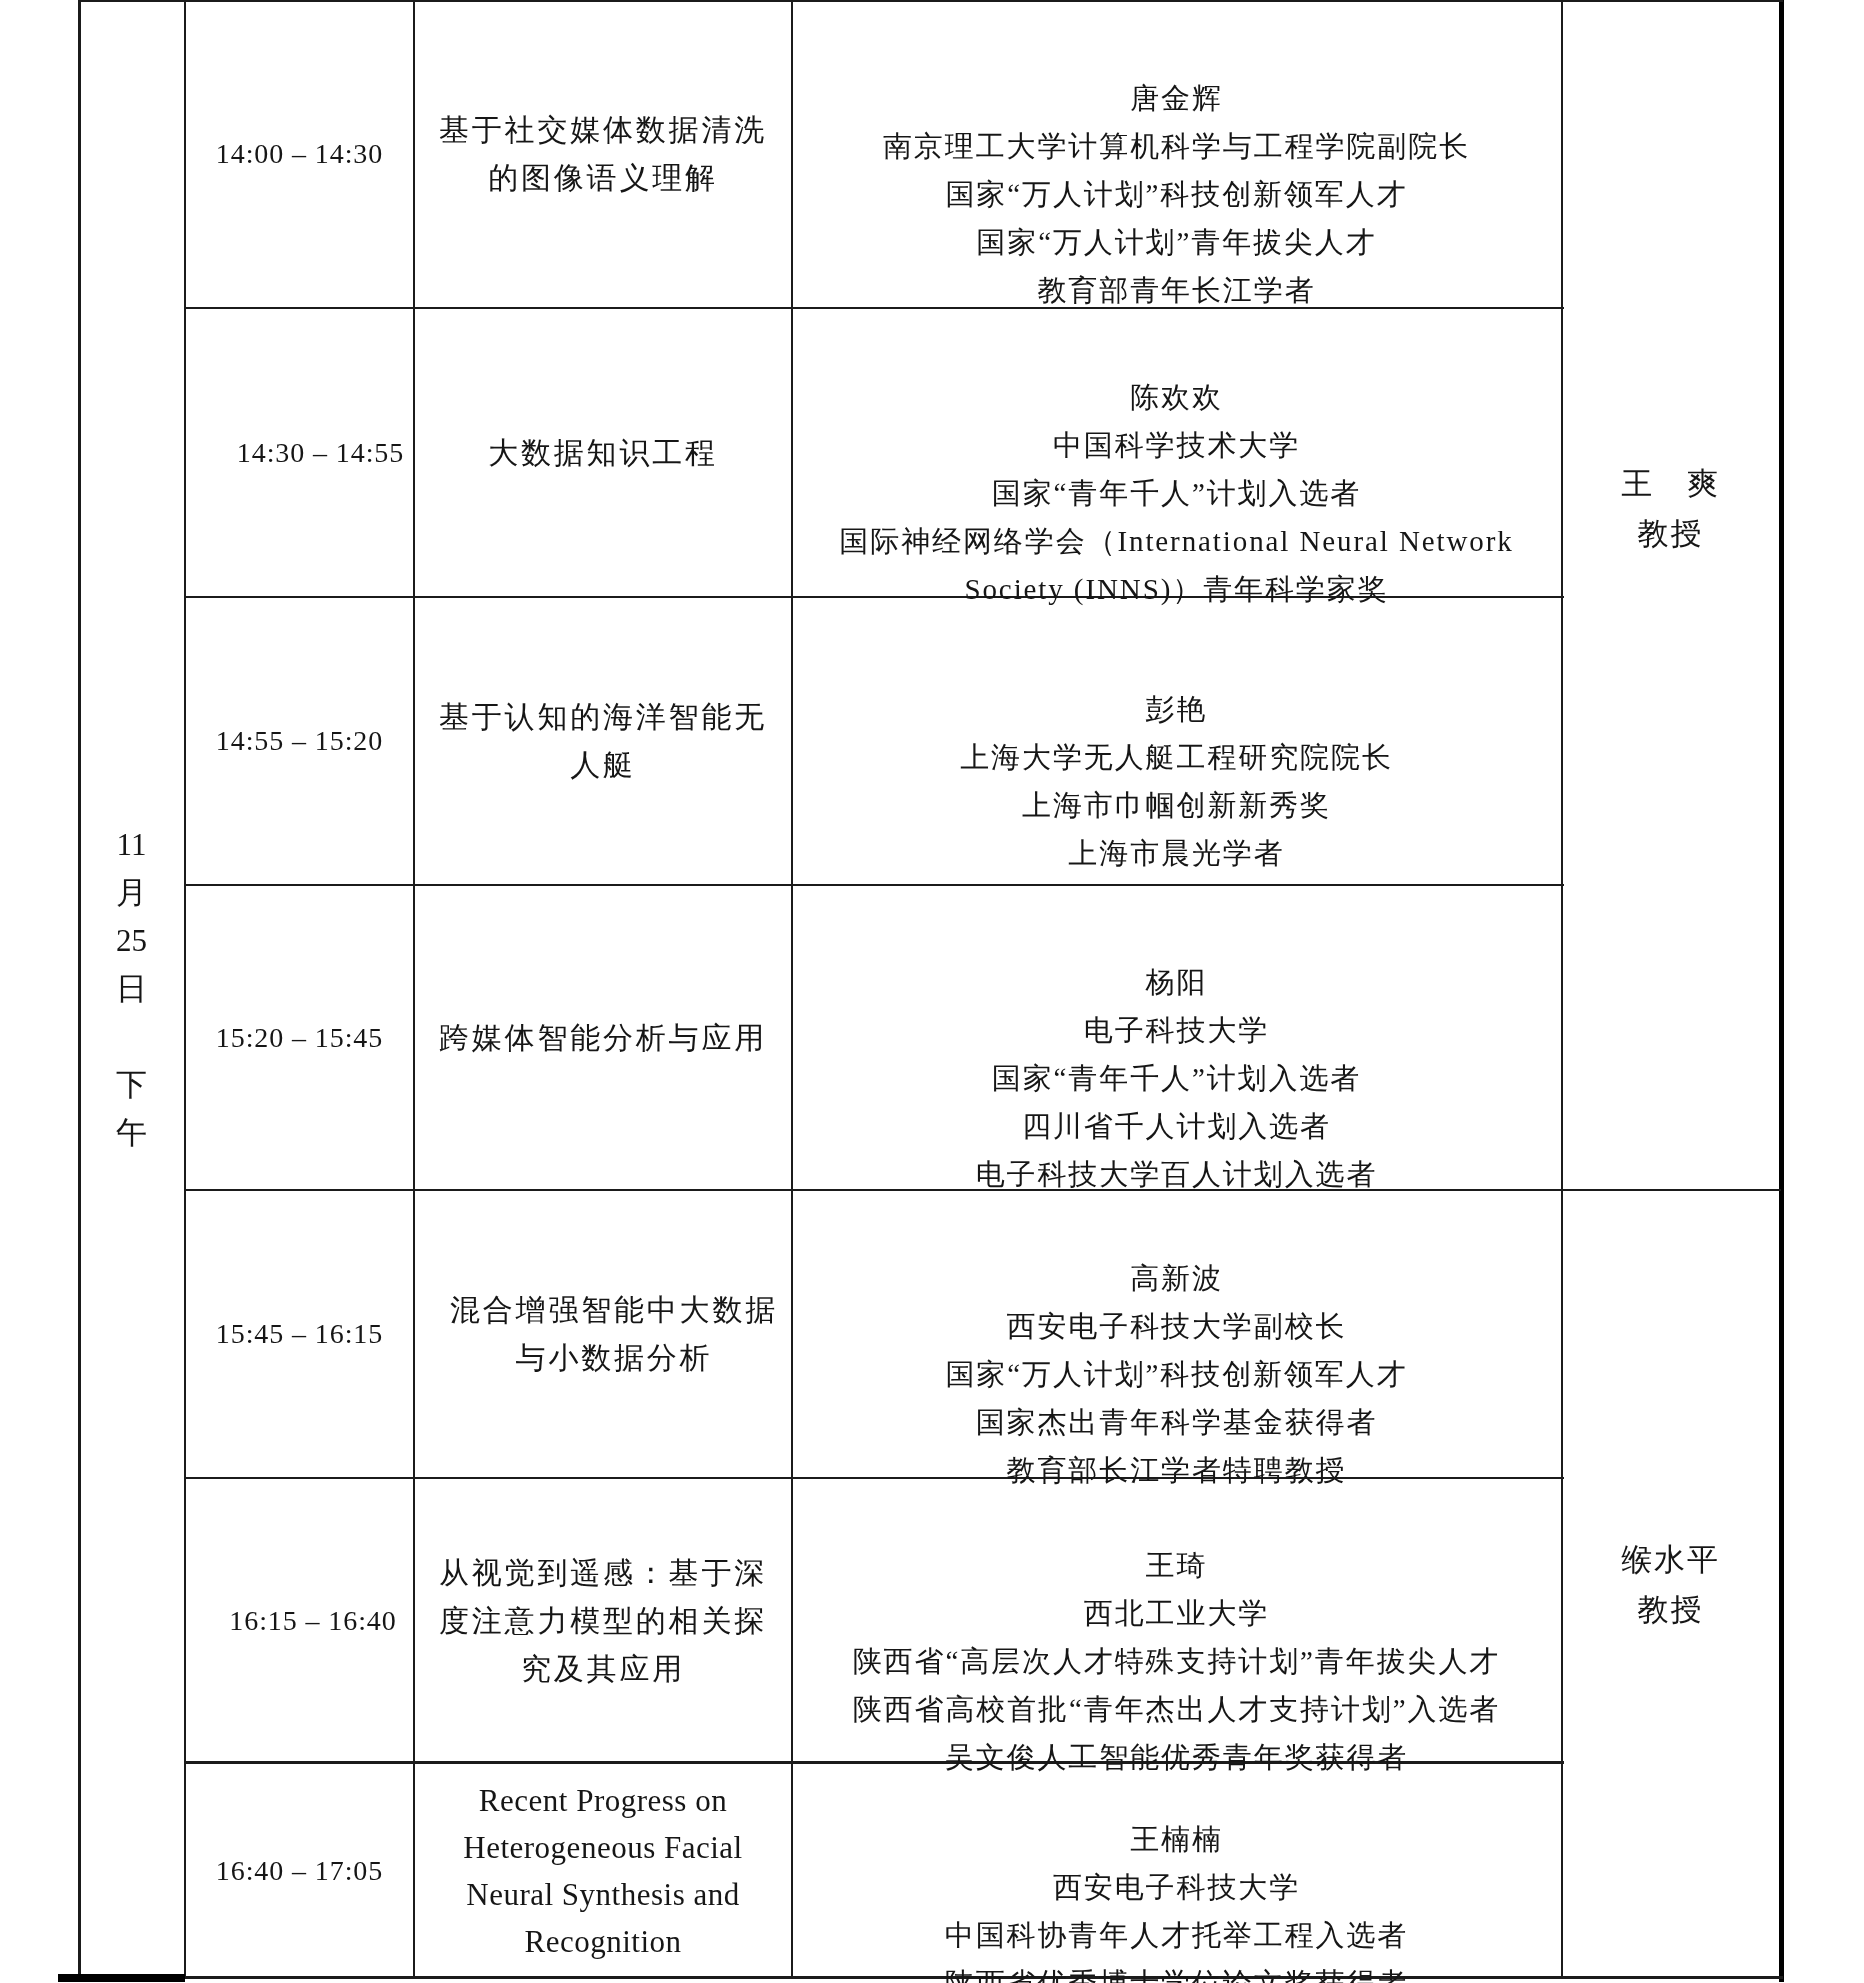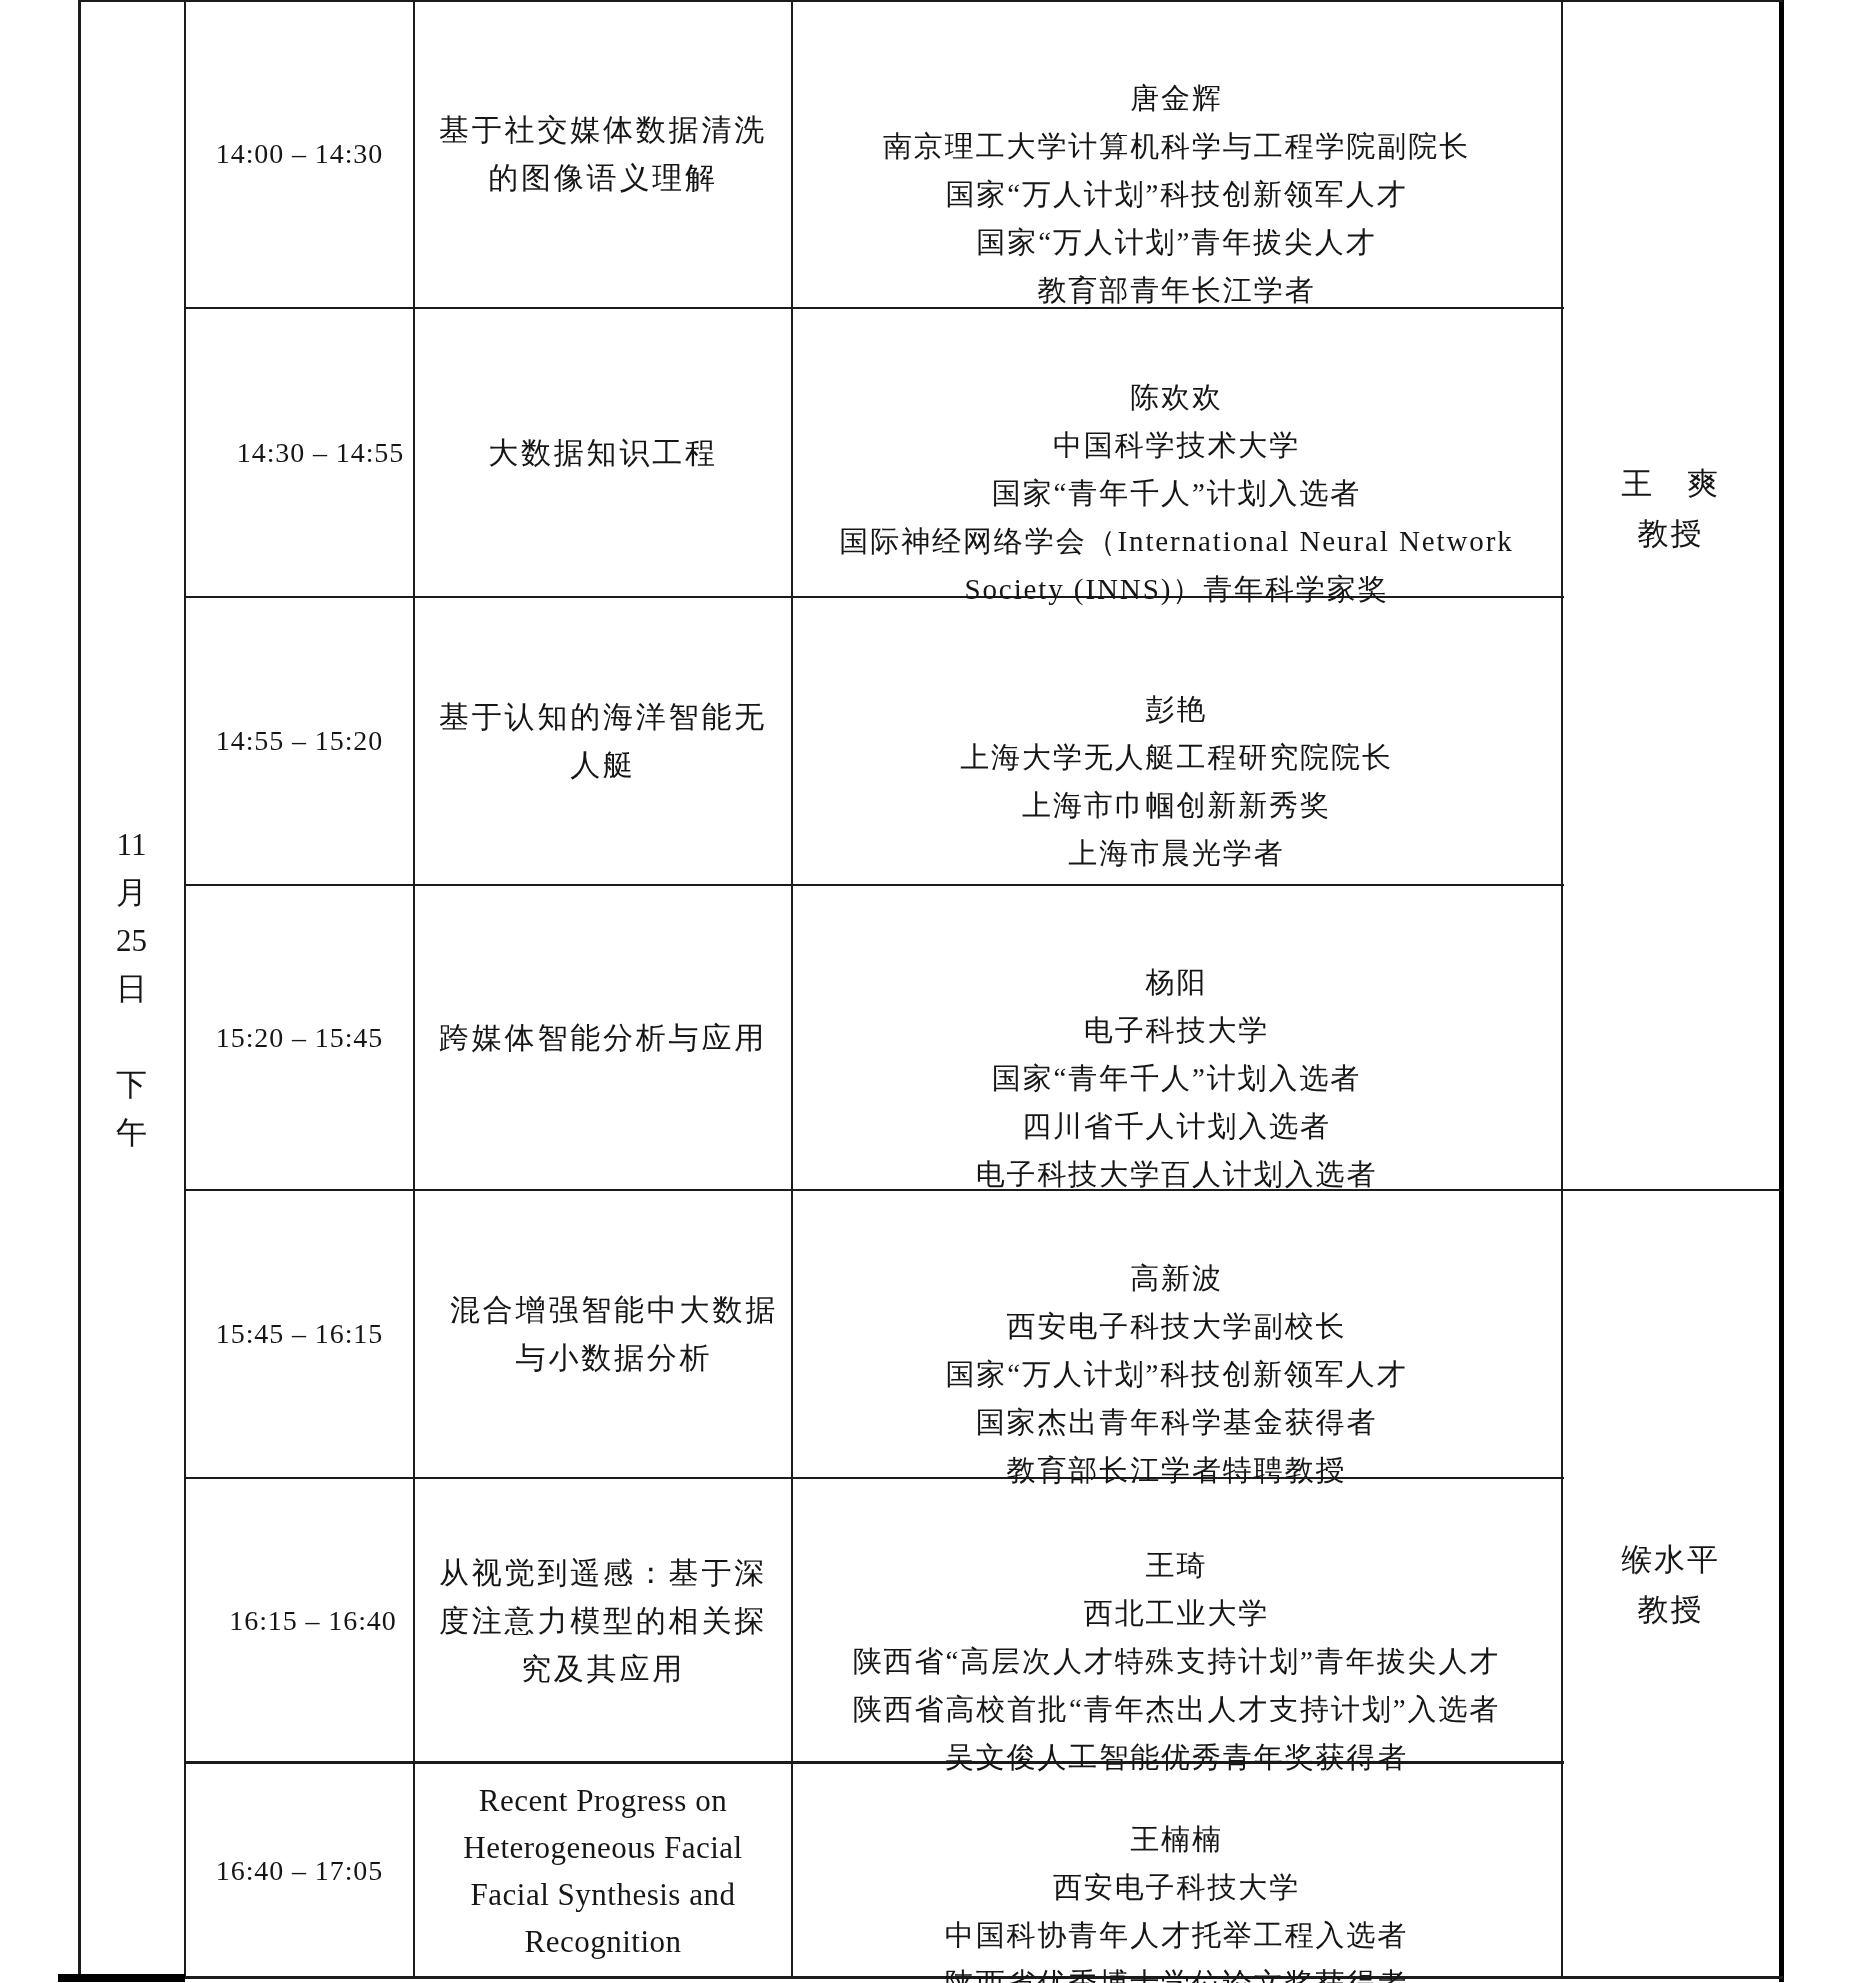--- a/index.html
+++ b/index.html
@@ -138,21 +138,21 @@
       <div class="ln">西北工业大学</div>
       <div class="ln">陕西省“高层次人才特殊支持计划”青年拔尖人才</div>
       <div class="ln">陕西省高校首批“青年杰出人才支持计划”入选者</div>
       <div class="ln">吴文俊人工智能优秀青年奖获得者</div>
     </div>
 
   <div class="cell time-cell" style="left:185px;top:1763px;width:229px;height:215px;">16:40 – 17:05</div>
   <div class="cell title-cell title-en" style="left:414px;top:1763px;width:378px;height:215px;">
       <div class="ln">Recent Progress on</div>
       <div class="ln">Heterogeneous Facial</div>
-      <div class="ln">Facial Synthesis and</div>
+      <div class="ln">Neural Synthesis and</div>
       <div class="ln">Recognition</div>
     </div>
   <div class="cell speaker-cell" style="left:791px;top:1763px;width:771px;height:215px;">
       <div class="ln">王楠楠</div>
       <div class="ln">西安电子科技大学</div>
       <div class="ln">中国科协青年人才托举工程入选者</div>
       <div class="ln">陕西省优秀博士学位论文奖获得者</div>
     </div>
 
   <div class="cell chair-cell" style="left:1563px;top:0;width:215px;height:1018px;">

